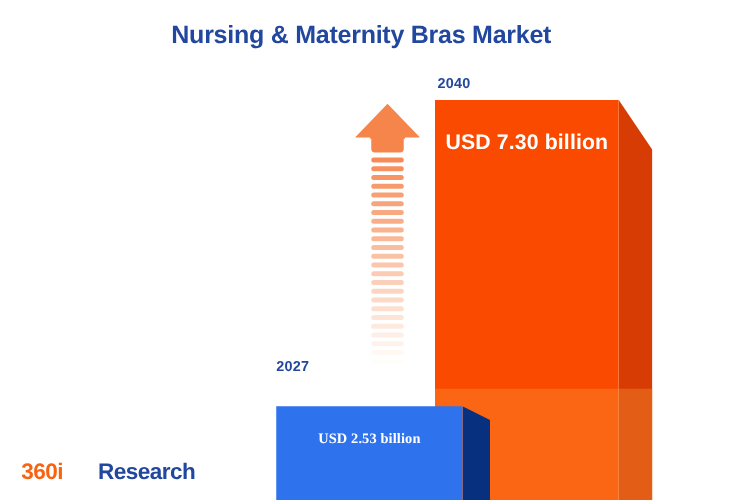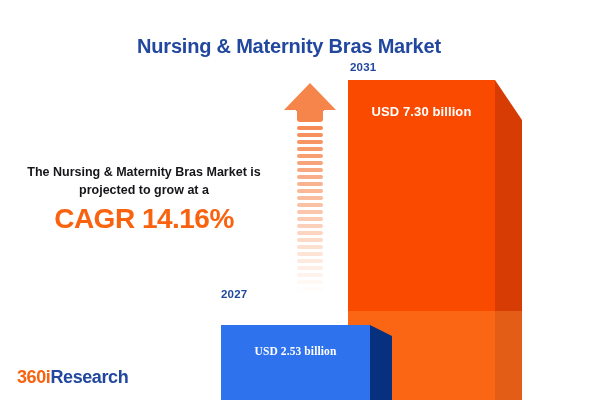--- a/index.html
+++ b/index.html
@@ -26,21 +26,20 @@
     position: absolute;
     left: 0;
     top: 17px;
     width: 578px;
     text-align: center;
     font-size: 20px;
     font-weight: bold;
     color: #21479E;
     letter-spacing: -0.2px;
     white-space: nowrap;
-    margin-top: 18px;
   }
 
   
   .year-label {
     position: absolute;
     font-size: 11.5px;
     font-weight: bold;
     color: #21479E;
     letter-spacing: 0.2px;
   }
@@ -73,21 +72,21 @@
     width: 147px;
     height: 320px;
     background: #F94A00;
   }
   #bar-2032-value {
     position: absolute;
     left: 0;
     top: 24px;
     width: 147px;
     text-align: center;
-    font-size: 13px;
+    font-size: 17px;
     font-weight: bold;
     color: #ffffff;
     letter-spacing: 0.1px;
   }
   
   #bar-2032-lowlight {
     position: absolute;
     left: 0;
     top: 231px;
     width: 174px;
@@ -193,21 +192,21 @@
   #logo {
     position: absolute;
     left: 17px;
     top: 367px;
     font-size: 18px;
     font-weight: bold;
     letter-spacing: -0.4px;
     white-space: nowrap;
   }
   #logo-360i { color: #F96310; text-align: center; }
-  #logo-research { color: #21479E; }
+  #logo-research { color: #21479E; margin-left: 28px; }
 </style>
 </head>
 <body>
 
 <div id="canvas">
 
   <div id="chart-title">Nursing &amp; Maternity Bras Market</div>
 
   <div id="growth-arrow">
     <svg id="arrow-head" viewBox="0 0 54 30" xmlns="http://www.w3.org/2000/svg">
@@ -235,37 +234,33 @@
         <div class="arrow-stripe" style="top: 163px; background: rgb(253, 223, 207);"></div>
         <div class="arrow-stripe" style="top: 170px; background: rgb(253, 228, 215);"></div>
         <div class="arrow-stripe" style="top: 177px; background: rgb(253, 233, 222);"></div>
         <div class="arrow-stripe" style="top: 184px; background: rgb(254, 238, 229);"></div>
         <div class="arrow-stripe" style="top: 191px; background: rgb(254, 243, 236);"></div>
         <div class="arrow-stripe" style="top: 198px; background: rgb(255, 248, 243);"></div>
         <div class="arrow-stripe" style="top: 205px; background: rgb(255, 253, 250);"></div>
       </div>
   </div>
 
-  <div class="year-label" id="year-2032">2031</div>
+  <div class="year-label" id="year-2032">2040</div>
   <div class="bar-group" id="bar-2032">
     <div id="bar-2032-side"></div>
     <div id="bar-2032-front"></div>
     <div id="bar-2032-value">USD 7.30 billion</div>
     <div id="bar-2032-lowlight"></div>
   </div>
 
   <div class="year-label" id="year-2024">2027</div>
   <div class="bar-group" id="bar-2024">
     <div id="bar-2024-side"></div>
     <div id="bar-2024-front"></div>
     <div id="bar-2024-value">USD 2.53 billion</div>
   </div>
 
-  <div id="cagr-block">
-    <div id="cagr-lead">The Nursing &amp; Maternity Bras Market is projected to grow at a</div>
-    <div id="cagr-value">CAGR 14.16%</div>
-  </div>
 
   <div id="logo">
     <span id="logo-360i">360i</span><span id="logo-research">Research</span>
   </div>
 
 </div>
 
 </body></html>

